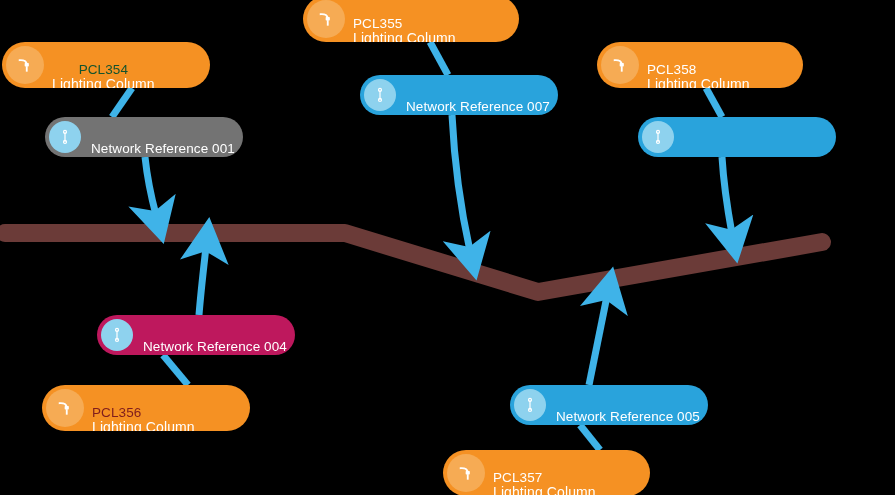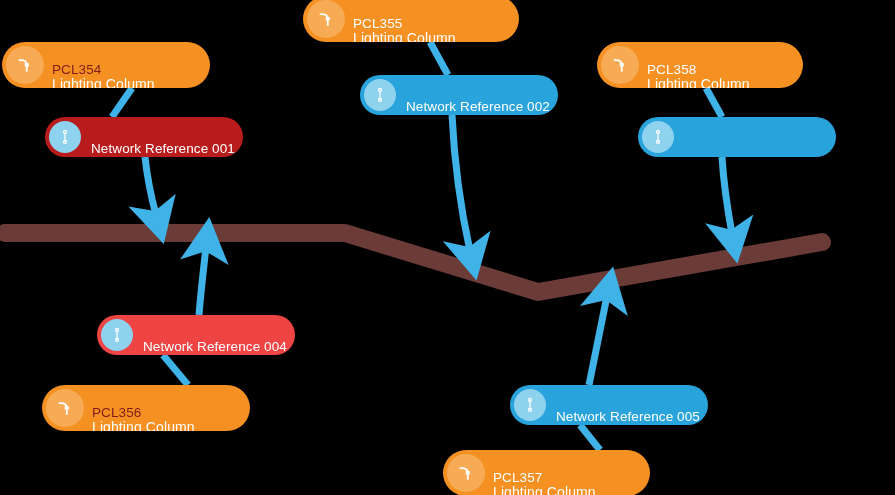--- a/index.html
+++ b/index.html
@@ -87,21 +87,21 @@
         <div class="badge" style="width: 38px; height: 38px; margin-left: 4px; background: rgb(246, 171, 84);">
           <svg viewBox="0 0 24 24" width="20" height="20">
             <g fill="#ffffff">
               <path d="M4.5,5.2 C10.5,4.6 14.4,6.2 15.2,10.2 L12.6,10.2 C12.0,7.6 9.2,6.8 4.5,7.4 Z"></path>
               <rect x="11.6" y="9.6" width="5.0" height="4.2" rx="0.8"></rect>
               <rect x="13.0" y="13.4" width="2.2" height="6.6"></rect>
             </g>
           </svg>
         </div>
         <div class="txt" style="margin-left: 8px;">
-          <div class="title" style="color: #7f1d1d;">PCL354</div>
+          <div class="title" style="color: #14532d; text-align: center;">PCL354</div>
           <div class="sub" style="color: rgb(255, 255, 255);">Lighting Column</div>
         </div>
       </div>
       <div class="pill asset" style="left: 303px; top: -4px; width: 216px; height: 46px; background: rgb(245, 145, 35);">
         <div class="badge" style="width: 38px; height: 38px; margin-left: 4px; background: rgb(246, 171, 84);">
           <svg viewBox="0 0 24 24" width="20" height="20">
             <g fill="#ffffff">
               <path d="M4.5,5.2 C10.5,4.6 14.4,6.2 15.2,10.2 L12.6,10.2 C12.0,7.6 9.2,6.8 4.5,7.4 Z"></path>
               <rect x="11.6" y="9.6" width="5.0" height="4.2" rx="0.8"></rect>
               <rect x="13.0" y="13.4" width="2.2" height="6.6"></rect>
@@ -153,21 +153,21 @@
             </g>
           </svg>
         </div>
         <div class="txt" style="margin-left: 8px;">
           <div class="title" style="color: rgb(255, 255, 255);">PCL357</div>
           <div class="sub" style="color: rgb(255, 255, 255);">Lighting Column</div>
         </div>
       </div>
     </div>
   <div id="node-layer">
-      <div class="pill noderef" style="left: 45px; top: 117px; width: 198px; height: 40px; background: #b91c1c;">
+      <div class="pill noderef" style="left: 45px; top: 117px; width: 198px; height: 40px; background: #737373;">
         <div class="badge" style="width: 32px; height: 32px; margin-left: 4px; background: rgb(142, 210, 238);">
           <svg viewBox="0 0 24 24" width="18" height="18">
             <g stroke="#ffffff" fill="none">
               <line x1="12" y1="5.5" x2="12" y2="18.5" stroke-width="1.6"></line>
               <circle cx="12" cy="5.2" r="2.0" stroke-width="1.6"></circle>
               <circle cx="12" cy="18.6" r="2.0" stroke-width="1.6"></circle>
             </g>
           </svg>
         </div>
         <div class="txt" style="margin-left: 10px;">
@@ -178,35 +178,35 @@
         <div class="badge" style="width: 32px; height: 32px; margin-left: 4px; background: rgb(142, 210, 238);">
           <svg viewBox="0 0 24 24" width="18" height="18">
             <g stroke="#ffffff" fill="none">
               <line x1="12" y1="5.5" x2="12" y2="18.5" stroke-width="1.6"></line>
               <circle cx="12" cy="5.2" r="2.0" stroke-width="1.6"></circle>
               <circle cx="12" cy="18.6" r="2.0" stroke-width="1.6"></circle>
             </g>
           </svg>
         </div>
         <div class="txt" style="margin-left: 10px;">
-          <div class="title" style="color: rgb(255, 255, 255);">Network Reference 002</div>
+          <div class="title" style="color: rgb(255, 255, 255);">Network Reference 007</div>
         </div>
       </div>
       <div class="pill noderef" style="left: 638px; top: 117px; width: 198px; height: 40px; background: rgb(41, 163, 220);">
         <div class="badge" style="width: 32px; height: 32px; margin-left: 4px; background: rgb(142, 210, 238);">
           <svg viewBox="0 0 24 24" width="18" height="18">
             <g stroke="#ffffff" fill="none">
               <line x1="12" y1="5.5" x2="12" y2="18.5" stroke-width="1.6"></line>
               <circle cx="12" cy="5.2" r="2.0" stroke-width="1.6"></circle>
               <circle cx="12" cy="18.6" r="2.0" stroke-width="1.6"></circle>
             </g>
           </svg>
         </div>
       </div>
-      <div class="pill noderef" style="left: 97px; top: 315px; width: 198px; height: 40px; background: #ef4444;">
+      <div class="pill noderef" style="left: 97px; top: 315px; width: 198px; height: 40px; background: #be185d;">
         <div class="badge" style="width: 32px; height: 32px; margin-left: 4px; background: rgb(142, 210, 238);">
           <svg viewBox="0 0 24 24" width="18" height="18">
             <g stroke="#ffffff" fill="none">
               <line x1="12" y1="5.5" x2="12" y2="18.5" stroke-width="1.6"></line>
               <circle cx="12" cy="5.2" r="2.0" stroke-width="1.6"></circle>
               <circle cx="12" cy="18.6" r="2.0" stroke-width="1.6"></circle>
             </g>
           </svg>
         </div>
         <div class="txt" style="margin-left: 10px;">

